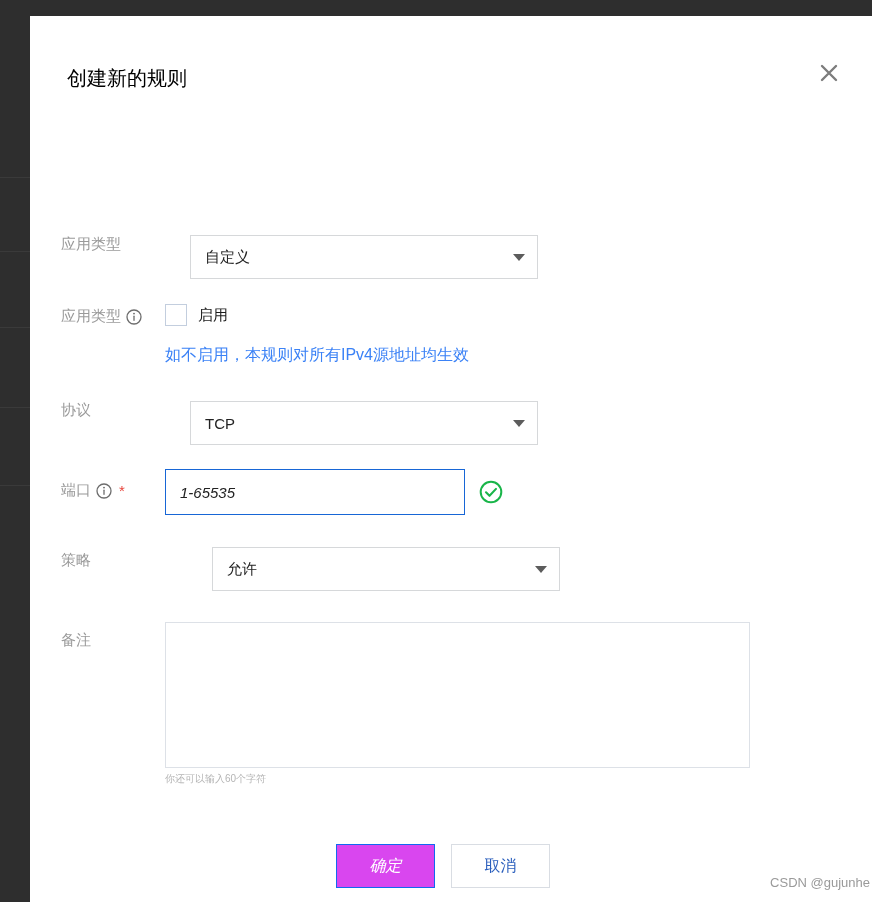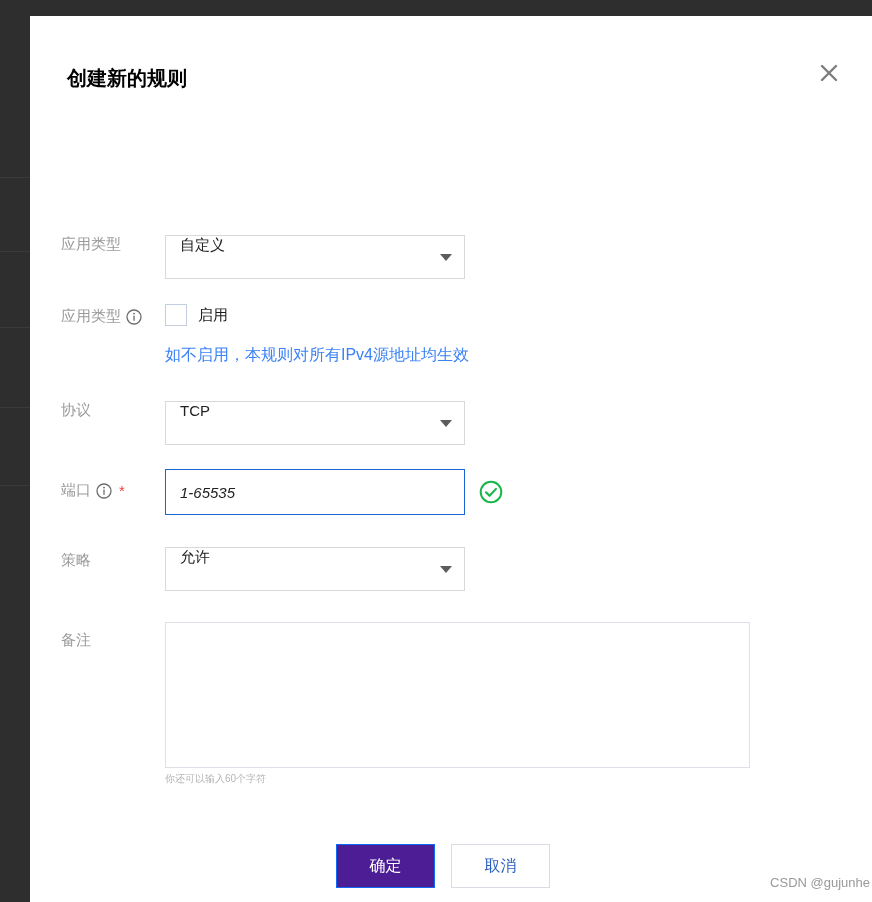--- a/index.html
+++ b/index.html
@@ -44,21 +44,21 @@
 
   #modal-header {
     position: relative;
     height: 92px;
   }
   #modal-title {
     position: absolute;
     left: 37px;
     top: 52px;
     font-size: 20px;
-    font-weight: bold;
+    font-weight: normal;
     color: #000000;
     line-height: 1;
   }
   #close-button {
     position: absolute;
     right: 28px;
     top: 42px;
     width: 30px;
     height: 30px;
     display: flex;
@@ -126,30 +126,31 @@
   .label-info-icon {
     display: inline-block;
     width: 16px;
     height: 16px;
     vertical-align: middle;
   }
 
   
   .select-box {
     position: relative;
-    width: 300px;
+    width: 348px;
     height: 44px;
     border: 1px solid #d6d8da;
     background: #ffffff;
     display: flex;
-    align-items: flex-start;
+    align-items: center;
     padding: 0 32px 0 14px;
     font-size: 15px;
     color: #222222;
     cursor: pointer;
+    margin-left: 25px;
   }
   .select-arrow {
     position: absolute;
     right: 12px;
     top: 50%;
     width: 0;
     height: 0;
     margin-top: -3px;
     border-left: 6px solid transparent;
     border-right: 6px solid transparent;
@@ -236,23 +237,24 @@
     font-size: 16px;
     font-family: inherit;
     border: 1px solid transparent;
     cursor: pointer;
     display: flex;
     align-items: center;
     justify-content: center;
     padding: 0 18px;
   }
   .btn-primary {
-    background: #4c1d95;
+    background: #d946ef;
     color: #ffffff;
     border-color: #1268f0;
+    font-style: italic;
   }
   .btn-default {
     background: #ffffff;
     color: #2b5fbd;
     border-color: #d9dde3;
   }
 
   
   #watermark {
     position: absolute;
@@ -357,21 +359,21 @@
           <span class="status-ok-icon">
             <svg width="24" height="24" viewBox="0 0 24 24" aria-hidden="true">
               <circle cx="12" cy="12" r="10.3" fill="none" stroke="#19b549" stroke-width="2"></circle>
               <path d="M7 12.3 L10.5 15.8 L17 8.9" fill="none" stroke="#19b549" stroke-width="2.1" stroke-linecap="round" stroke-linejoin="round"></path>
             </svg>
           </span>
         </div>
       </div>
     </div>
 
-    <div class="field-row" style="height:70px;">
+    <div class="field-row" style="height:70px;gap:22px;">
       <div class="field-label" style="padding-top:12px;">
         <span>策略</span>
       </div>
       <div class="field-control" style="padding-top:8px;">
         <div class="select-box">
           <span>允许</span>
           <span class="select-arrow"></span>
         </div>
       </div>
     </div>

